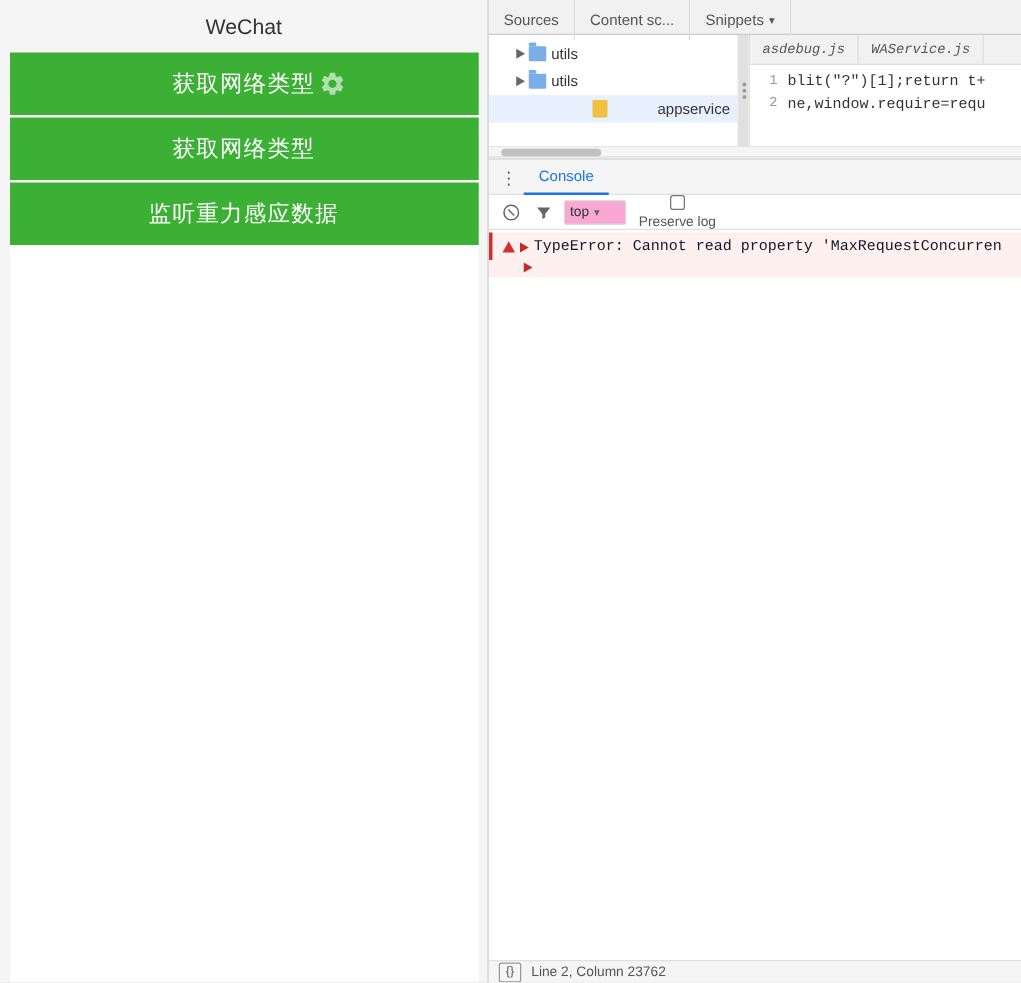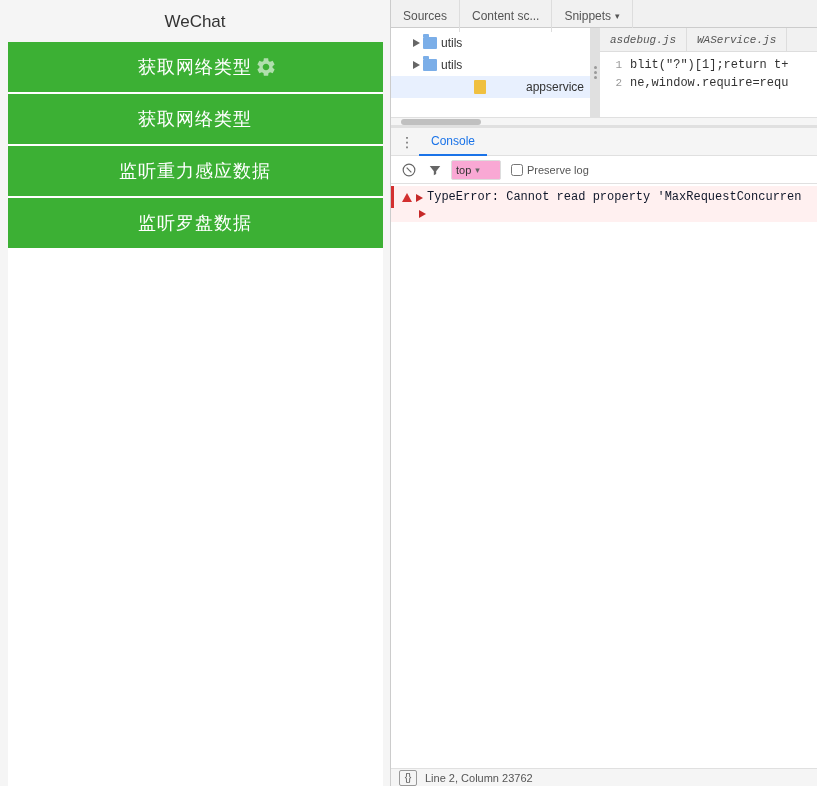--- a/index.html
+++ b/index.html
@@ -350,20 +350,21 @@
       margin-left: 4px;
       font-size: 9px;
       color: #666;
     }
 
     .preserve-log-area {
       display: flex;
       align-items: center;
       gap: 4px;
       margin-left: 4px;
+      flex-direction: column;
     }
 
     .preserve-checkbox {
       width: 12px;
       height: 12px;
     }
 
     .preserve-label {
       font-size: 11px;
       color: #555;
@@ -516,23 +517,20 @@
     </button>
 
     <button class="green-button">
       <span>获取网络类型</span>
     </button>
 
     <button class="green-button">
       <span>监听重力感应数据</span>
     </button>
 
-    <button class="green-button">
-      <span>监听罗盘数据</span>
-    </button>
 
   </div>
   <div class="wechat-body"></div>
 </div>
 
 <div class="devtools-panel">
 
   <div class="sources-tabs">
     <div class="sources-tab">
       <span>Sources</span>

